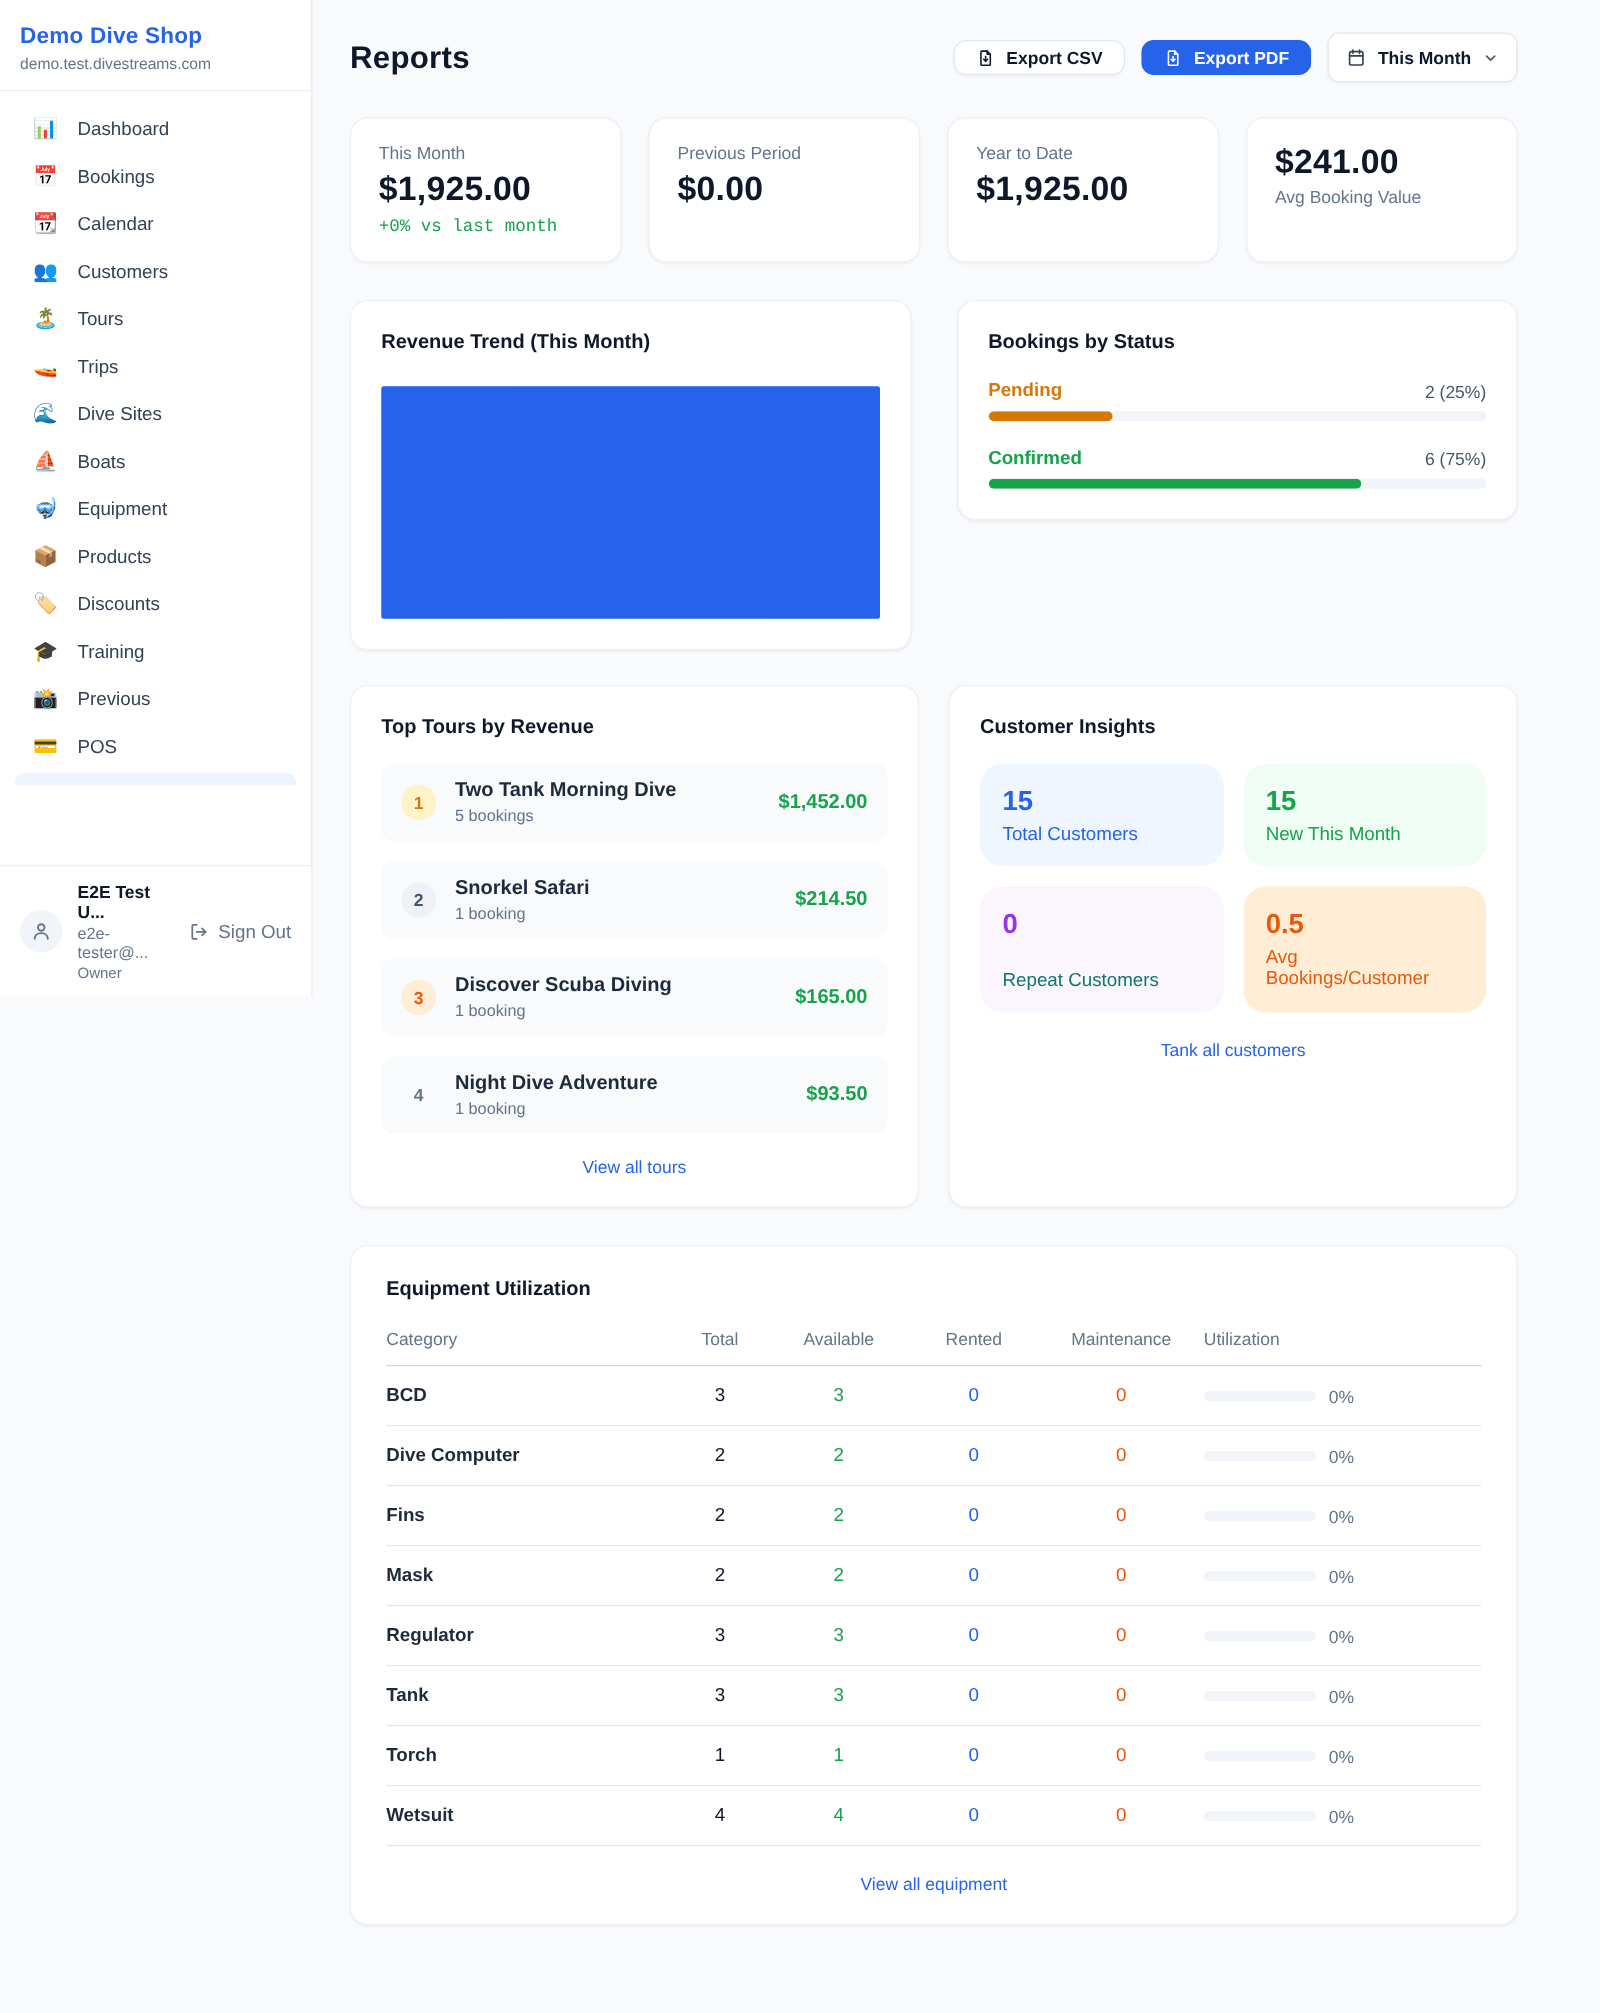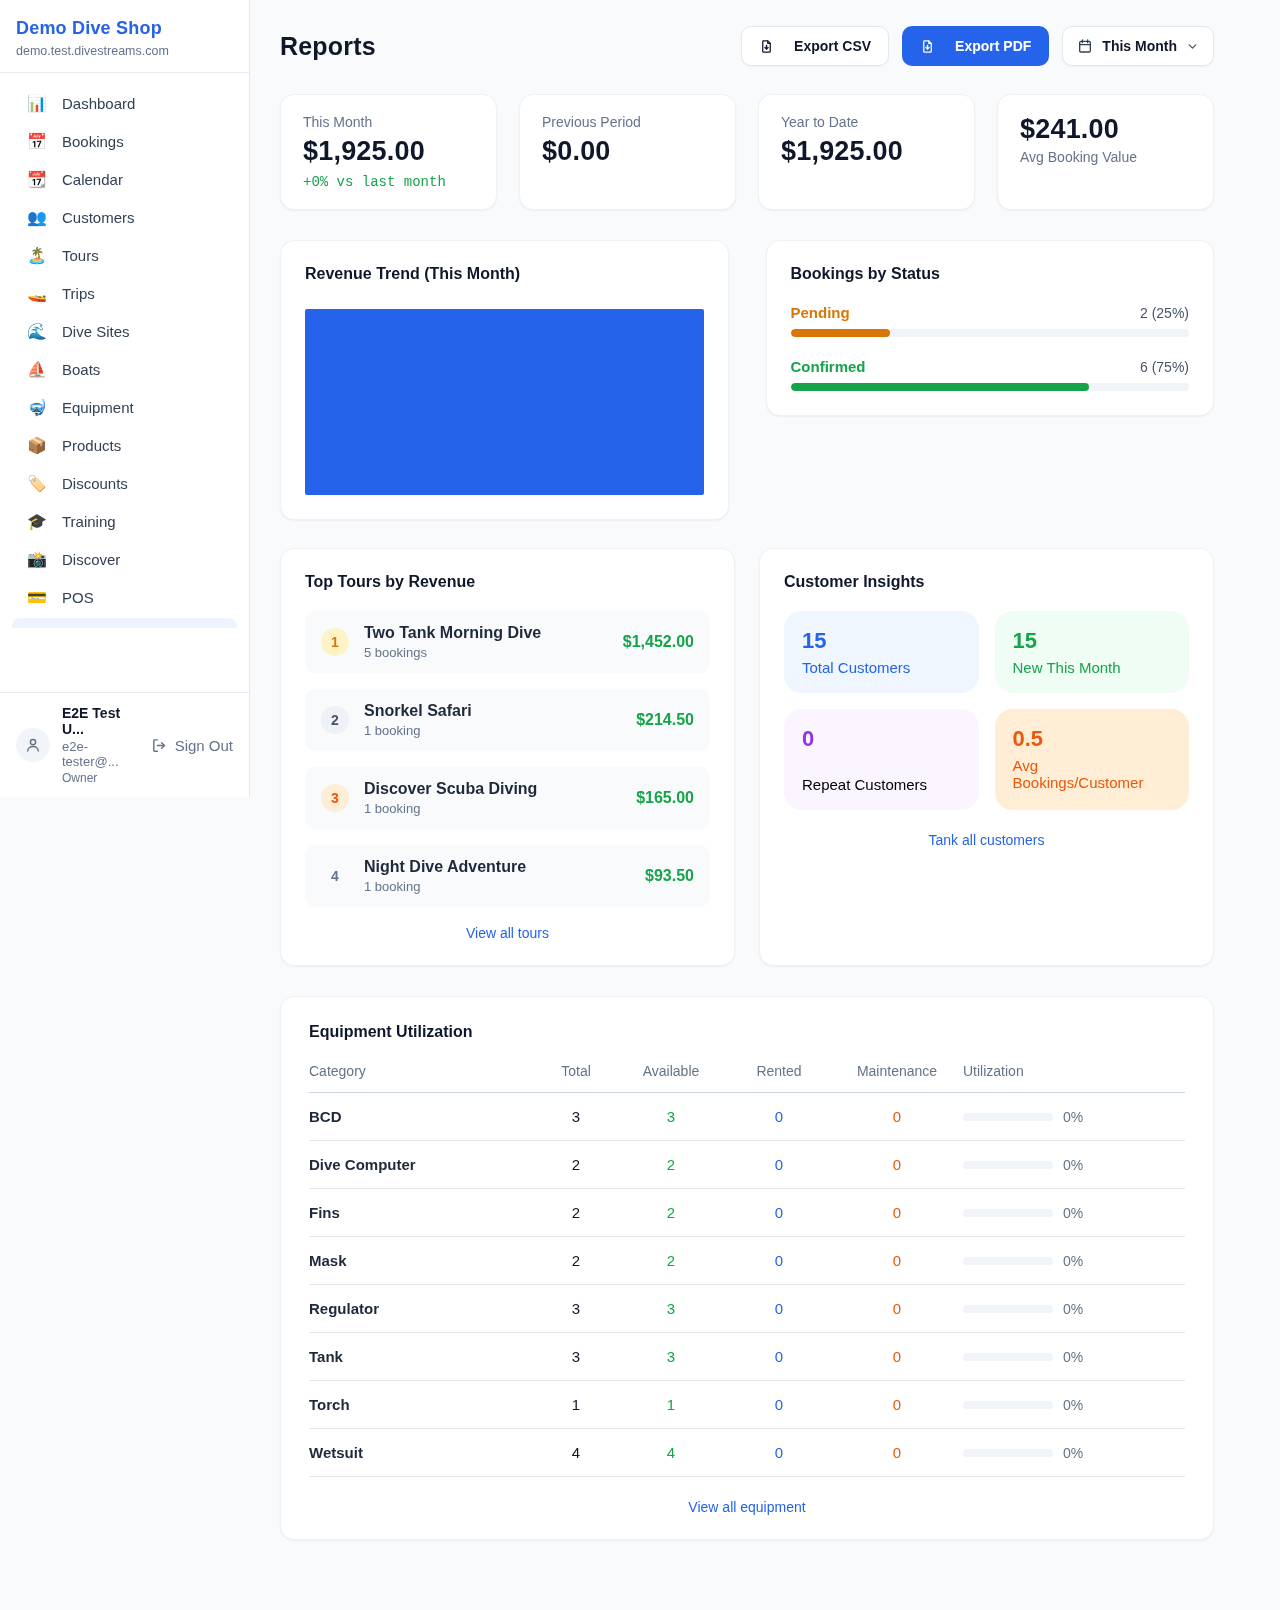--- a/index.html
+++ b/index.html
@@ -45,21 +45,21 @@
   .user-email { font-size:13px; color:#64748b; margin-top:2px; }
   .user-role { font-size:12px; color:#64748b; margin-top:2px; }
   .signout { display:flex; align-items:center; gap:7px; font-size:15px; color:#64748b; cursor:pointer; flex:none; }
 
   
   .main { margin-left:250px; padding:26px 66px 75px 30px; }
   .main-header { display:flex; align-items:center; justify-content:space-between; }
   .page-title { font-size:25px; font-weight:800; color:#0f172a; letter-spacing:.2px; }
   .actions { display:flex; align-items:center; gap:13px; }
   .btn {
-    display:flex; align-items:center; gap:20px; height:40px; padding:0 17px;
+    display:flex; align-items:center; gap:9px; height:28px; padding:0 17px;
     border-radius:10px; font-size:14px; font-weight:600; cursor:pointer;
     border:1px solid transparent;
   }
   .btn-outline { background:#fff; border-color:#e2e8f0; color:#0f172a; box-shadow:0 1px 2px rgba(15,23,42,.04); }
   .btn-primary { background:var(--accent); color:#fff; }
   .select {
     display:flex; align-items:center; gap:9px; height:40px; padding:0 14px;
     background:#fff; border:1px solid #e2e8f0; border-radius:10px;
     font-size:14px; font-weight:600; color:#0f172a; cursor:pointer;
     box-shadow:0 1px 2px rgba(15,23,42,.04);
@@ -195,21 +195,21 @@
         <div class="nav-item">
           <span class="icn">🏷️</span>
           <span>Discounts</span>
         </div>
         <div class="nav-item">
           <span class="icn">🎓</span>
           <span>Training</span>
         </div>
         <div class="nav-item">
           <span class="icn">📸</span>
-          <span>Discover</span>
+          <span>Previous</span>
         </div>
         <div class="nav-item">
           <span class="icn">💳</span>
           <span>POS</span>
         </div>
       </nav>
     <div class="nav-active-peek"></div>
 
     <div class="side-footer">
       <div class="avatar">
@@ -376,21 +376,21 @@
         <div class="tile" style="background: rgb(239, 246, 255);">
               <div class="tile-value" style="color: rgb(37, 99, 235);">15</div>
               <div class="tile-label" style="color: rgb(37, 99, 235);">Total Customers</div>
             </div>
             <div class="tile" style="background: rgb(240, 253, 244);">
               <div class="tile-value" style="color: rgb(22, 163, 74);">15</div>
               <div class="tile-label" style="color: rgb(22, 163, 74);">New This Month</div>
             </div>
             <div class="tile" style="background: rgb(250, 245, 255);">
               <div class="tile-value" style="color: rgb(147, 51, 234);">0</div>
-              <div class="tile-label" style="color: #000000; margin-top: 24px;">Repeat Customers</div>
+              <div class="tile-label" style="color: #0f766e; margin-top: 24px;">Repeat Customers</div>
             </div>
             <div class="tile" style="background: rgb(255, 237, 213);">
               <div class="tile-value" style="color: rgb(234, 88, 12);">0.5</div>
               <div class="tile-label" style="color: rgb(234, 88, 12);">Avg Bookings/Customer</div>
             </div>
           </div>
         <a class="view-all">Tank all customers</a>
       </div>
     </section>
 

